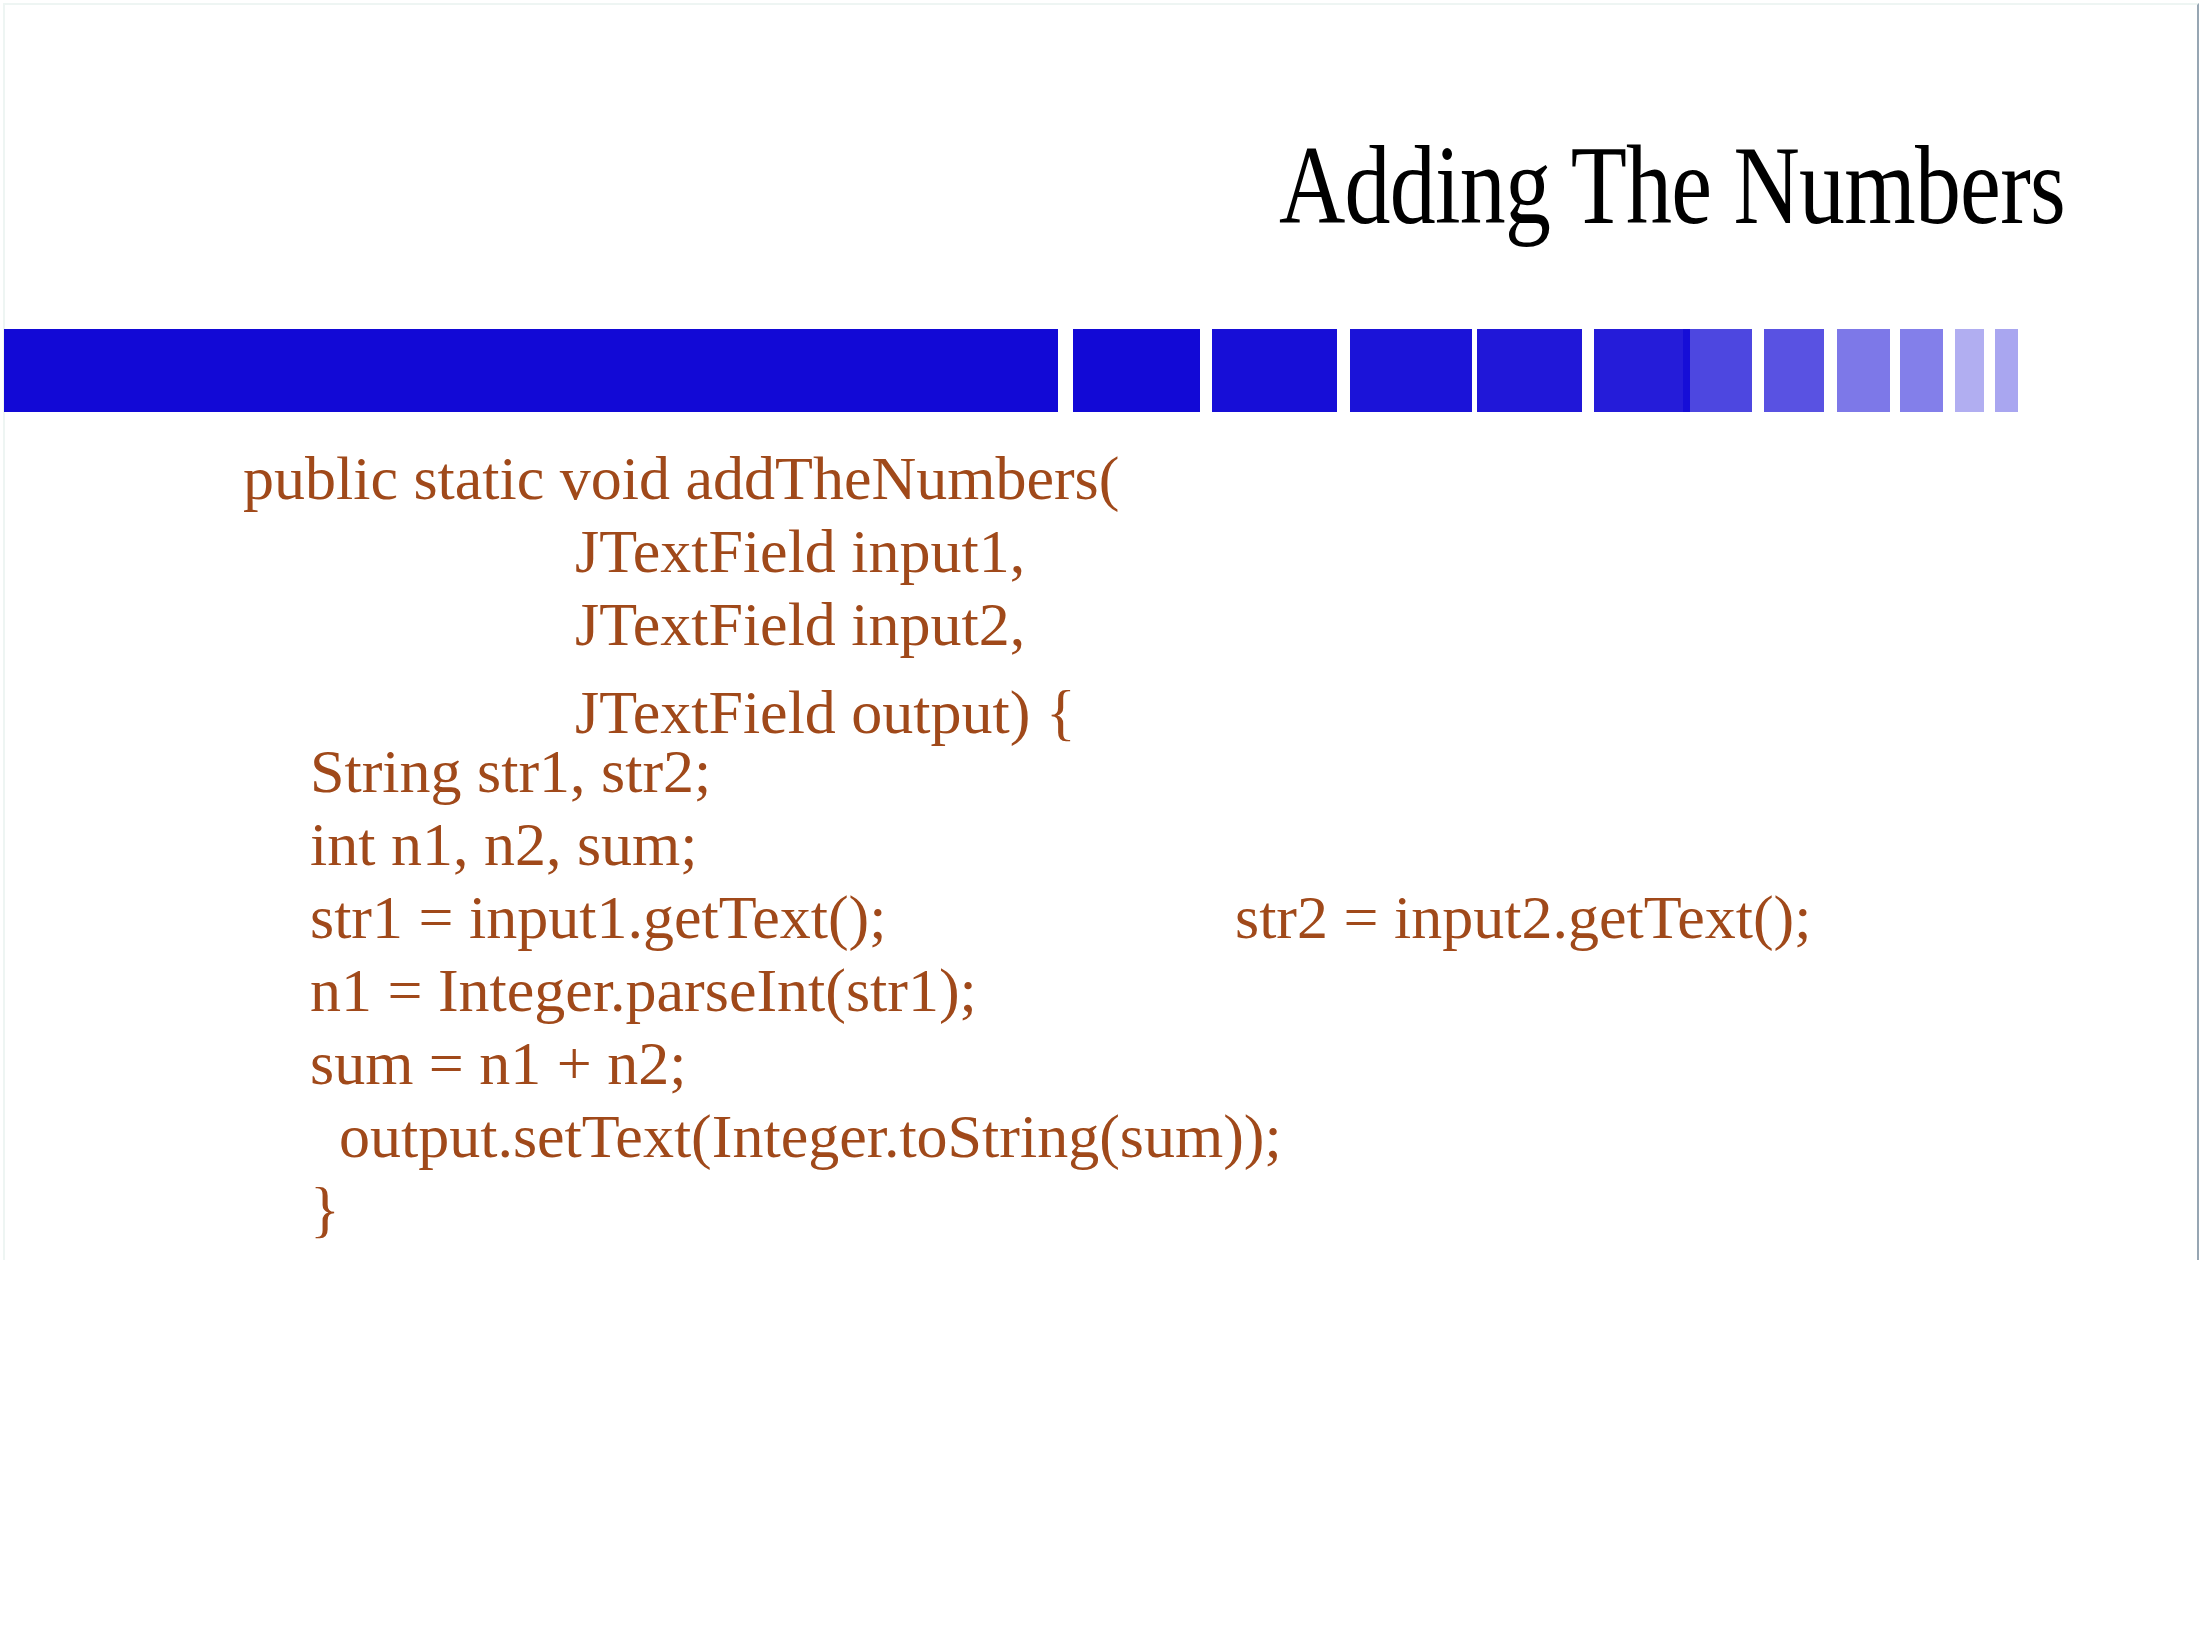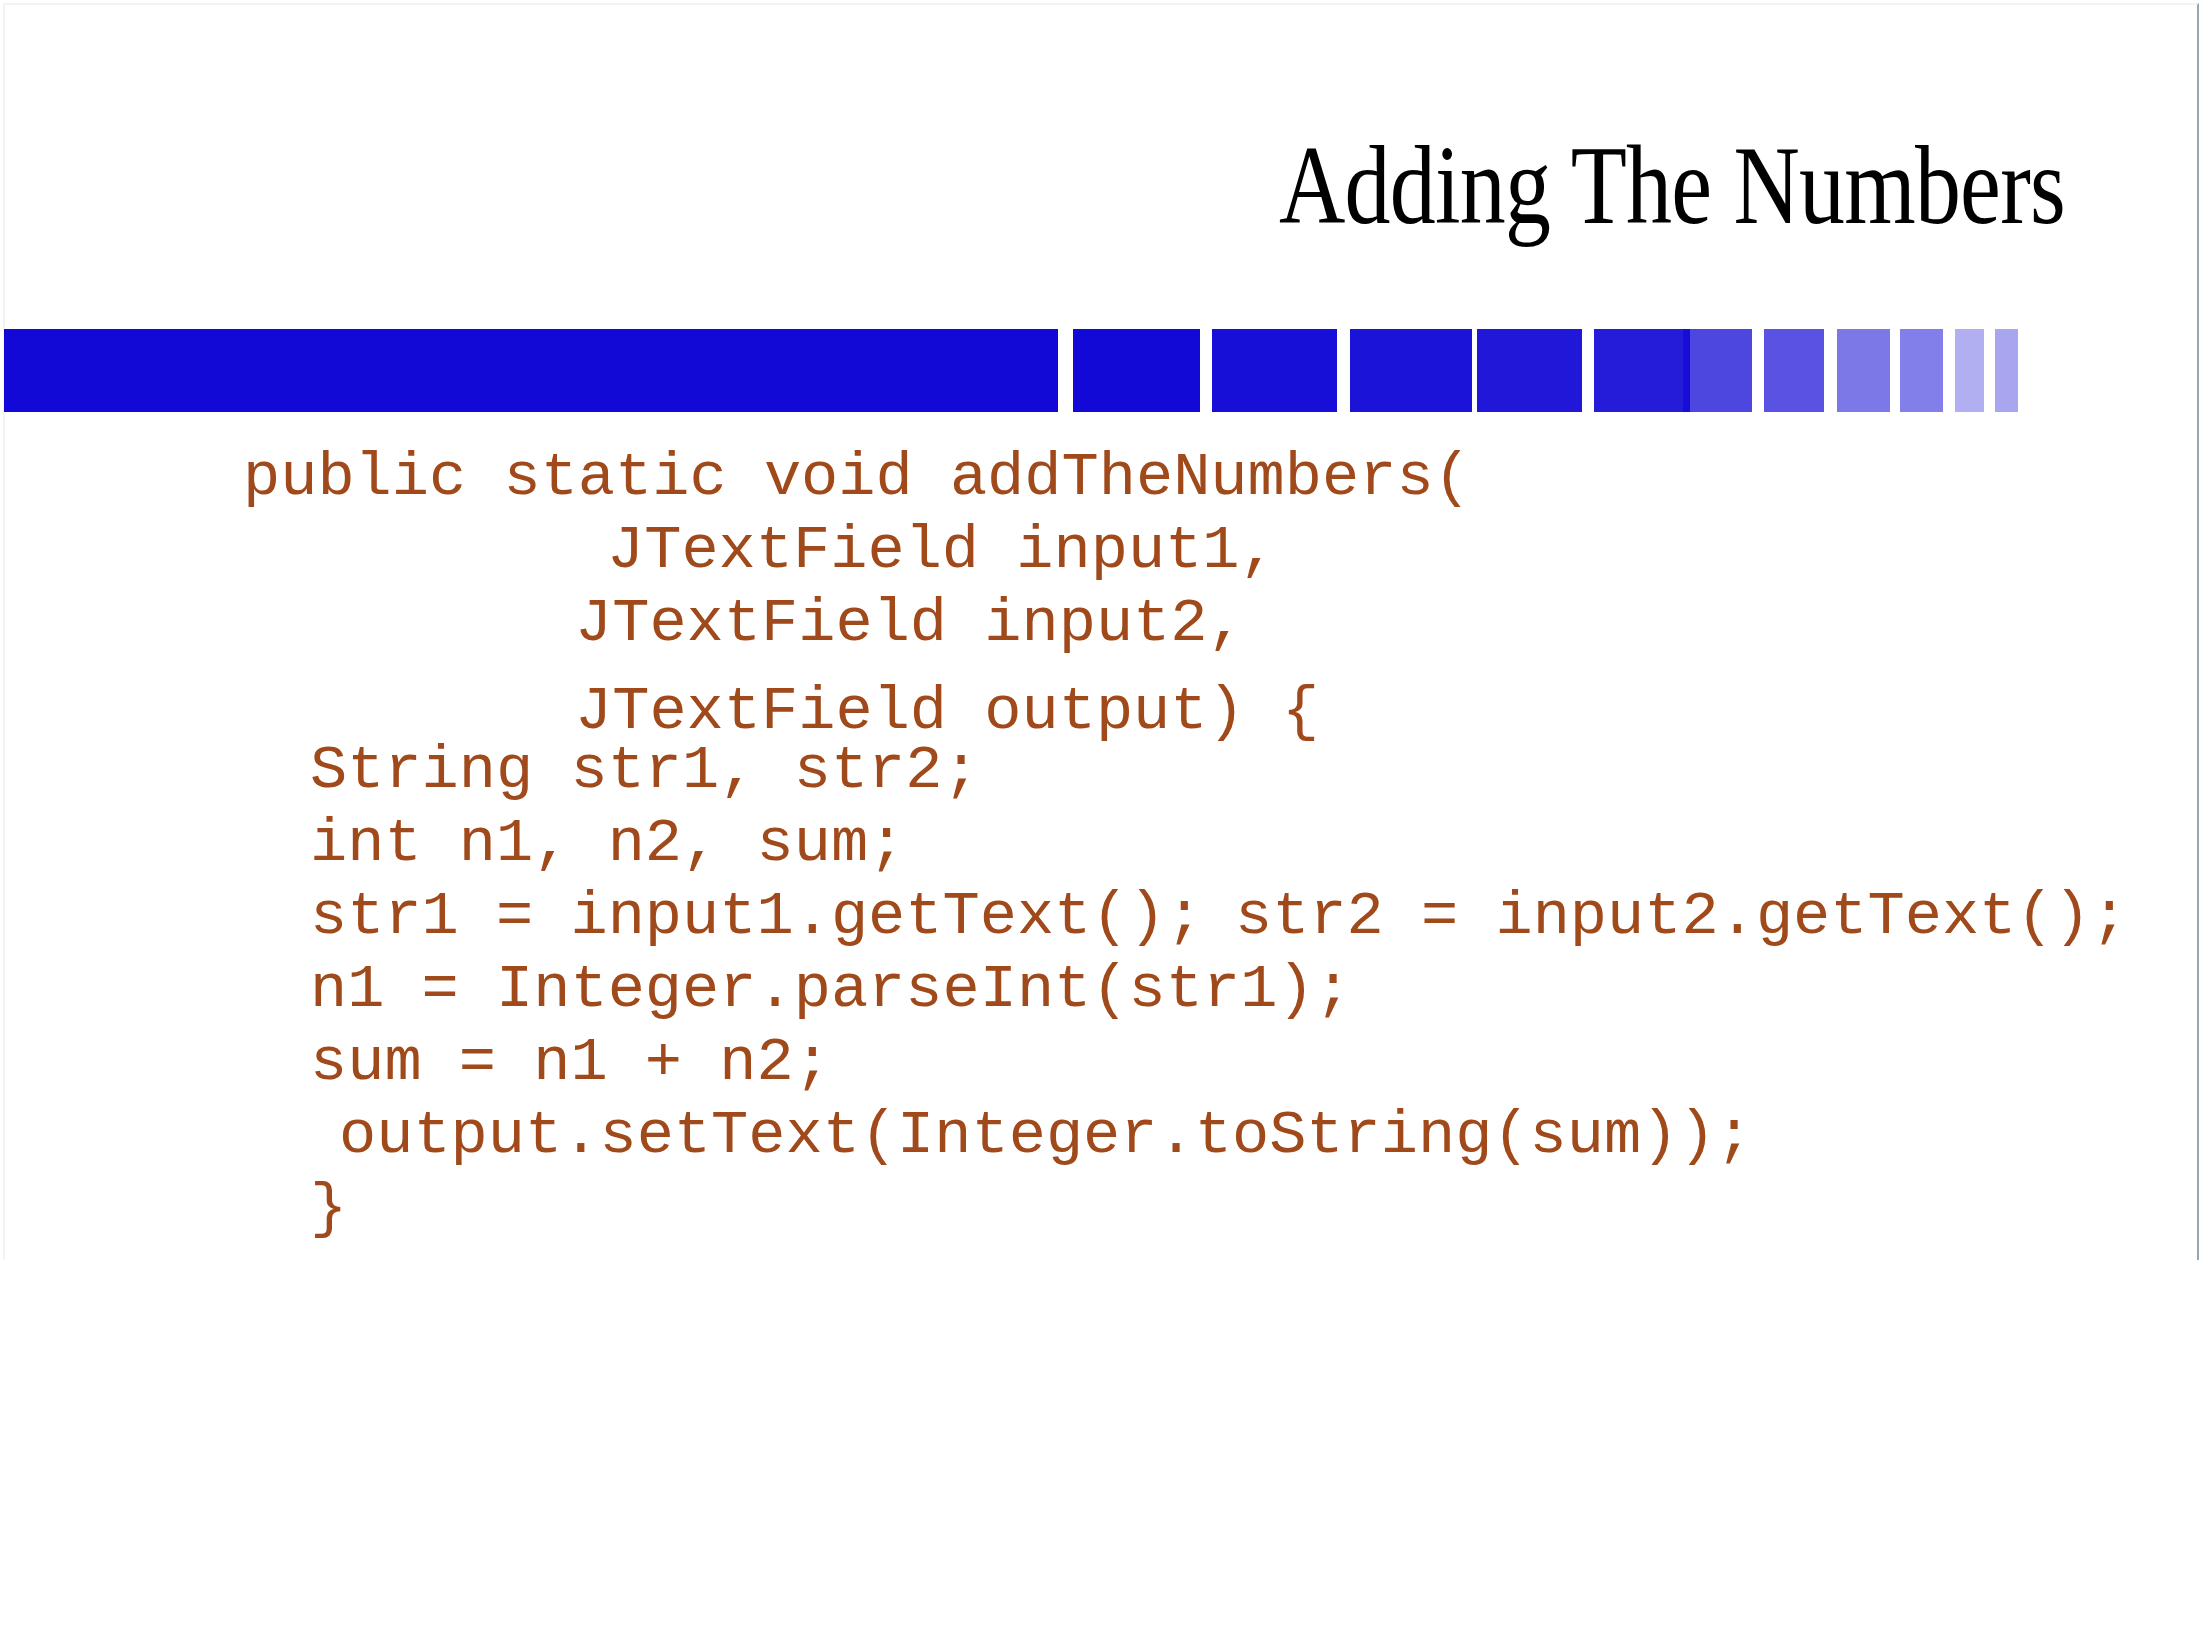--- a/index.html
+++ b/index.html
@@ -75,21 +75,20 @@
     height: 1015px;
     color: #a0491a;
     font-size: 62px;
     font-family: "Liberation Serif", "DejaVu Serif", serif;
   }
   .code-line {
     position: absolute;
     white-space: pre;
     line-height: 1.0;
     color: #a0491a;
-    font-family: Liberation Mono, monospace;
   }
   .col-left  { left: 243px; }
   .col-ind1  { left: 575px; }
   .col-ind2  { left: 310px; }
   .col-right { left: 1235px; }
 </style>
 </head>
 <body>
 
 <div id="slide">
@@ -108,21 +107,21 @@
       <div class="bar-seg" style="left: 1679px; width: 69px; background: rgb(18, 9, 214); opacity: 0.75;"></div>
       <div class="bar-seg" style="left: 1760px; width: 60px; background: rgb(18, 9, 214); opacity: 0.7;"></div>
       <div class="bar-seg" style="left: 1833px; width: 53px; background: rgb(18, 9, 214); opacity: 0.55;"></div>
       <div class="bar-seg" style="left: 1896px; width: 43px; background: rgb(18, 9, 214); opacity: 0.52;"></div>
       <div class="bar-seg" style="left: 1951px; width: 29px; background: rgb(18, 9, 214); opacity: 0.33;"></div>
       <div class="bar-seg" style="left: 1991px; width: 22.4px; background: rgb(18, 9, 214); opacity: 0.36;"></div>
     </div>
 
   <div id="code-body">
       <div class="code-line col-left" style="top: 0px;">public static void addTheNumbers(</div>
-      <div class="code-line col-ind1" style="top: 73px; margin-left: 32px;">JTextField input1,</div>
+      <div class="code-line col-ind1" style="top: 73px;">JTextField input1,</div>
       <div class="code-line col-ind1" style="top: 146px;">JTextField input2,</div>
       <div class="code-line col-ind1" style="top: 234px;">JTextField output) {</div>
       <div class="code-line col-ind2" style="top: 293px;">String str1, str2;</div>
       <div class="code-line col-ind2" style="top: 366px;">int n1, n2, sum;</div>
       <div class="code-line col-ind2" style="top: 439px;">str1 = input1.getText();</div>
       <div class="code-line col-right" style="top: 439px;">str2 = input2.getText();</div>
       <div class="code-line col-ind2" style="top: 512px;">n1 = Integer.parseInt(str1);</div>
       <div class="code-line col-ind2" style="top: 585px;">sum = n1 + n2;</div>
       <div class="code-line col-ind2" style="top: 658px; margin-left: 29px;">output.setText(Integer.toString(sum));</div>
       <div class="code-line col-ind2" style="top: 731px;">}</div>

